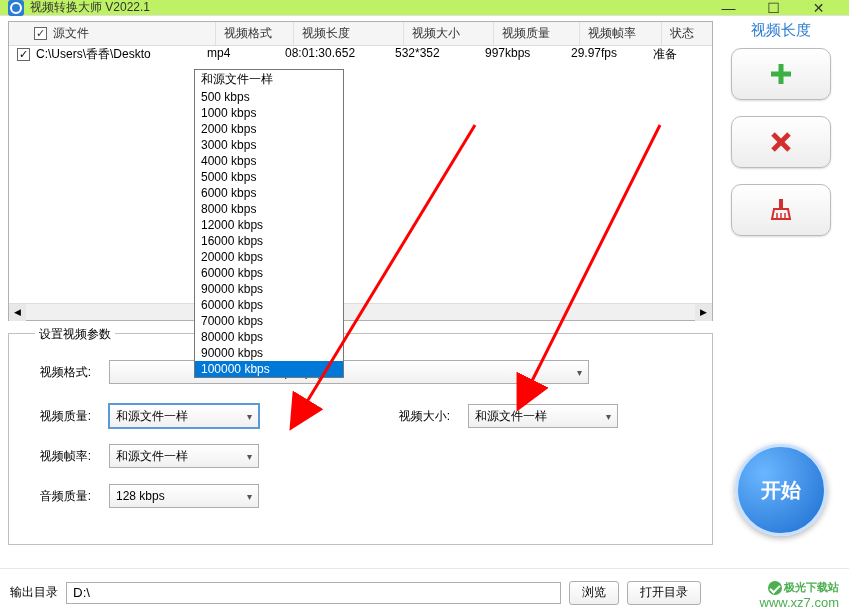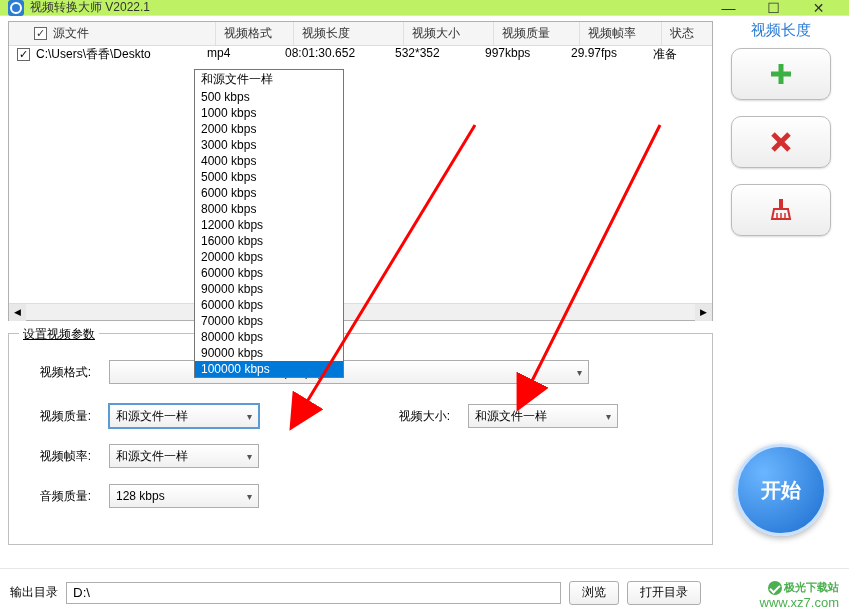--- a/index.html
+++ b/index.html
@@ -17,21 +17,21 @@
 .th { padding: 0 8px; border-right: 1px solid #e0e0e0; height: 100%; display: flex; align-items: center; color: #333; }
 .th0 { width: 190px; } .th1 { width: 78px; } .th2 { width: 110px; } .th3 { width: 90px; } .th4 { width: 86px; } .th5 { width: 82px; } .th6 { width: 50px; border-right: none; }
 .trow { display: flex; height: 22px; align-items: flex-start; }
 .td { padding: 0 8px; display: flex; align-items: center; }
 .chk { width: 13px; height: 13px; border: 1px solid #666; display: inline-flex; align-items: center; justify-content: center; margin-right: 6px; background: #fff; }
 .chk.checked::after { content: "✓"; font-size: 11px; line-height: 1; }
 .hscroll { position: absolute; bottom: 0; left: 0; right: 0; height: 17px; background: #f0f0f0; display: flex; align-items: center; border-top: 1px solid #ddd; }
 .hscroll .arrow { width: 17px; height: 17px; background: #e8e8e8; display: flex; align-items: center; justify-content: center; font-size: 9px; }
 .hscroll .track { flex: 1; }
 .params-box { margin-top: 12px; border: 1px solid #c0c0c0; padding: 8px 12px; height: 212px; position: relative; }
-.params-title { position: absolute; top: -8px; left: 10px; background: #fff; padding: 0 4px; text-decoration: underline; }
+.params-title { position: absolute; top: -8px; left: 26px; background: #fff; padding: 0 4px; }
 .params-grid { display: grid; grid-template-columns: 1fr 1fr; gap: 16px 39px; margin-top: 18px; }
 .field { display: flex; align-items: center; gap: 18px; }
 .field label { width: 70px; text-align: right; }
 .select { height: 24px; border: 1px solid #adadad; background: linear-gradient(#fff,#f0f0f0); display: flex; align-items: center; padding: 0 6px; position: relative; font-size: 12px; }
 .select.wide { width: 480px; }
 .select.med { width: 150px; }
 .select.highlight { border: 1px solid #5b9bd5; box-shadow: 0 0 0 1px #5b9bd5; }
 .select::after { content: "▾"; position: absolute; right: 6px; font-size: 10px; color: #555; }
 .dropdown { position: absolute; z-index: 100; background: #fff; border: 1px solid #767676; left: 194px; top: 69px; width: 150px; max-height: 360px; }
 .dropdown .opt { padding: 1px 6px; font-size: 12px; cursor: pointer; }

